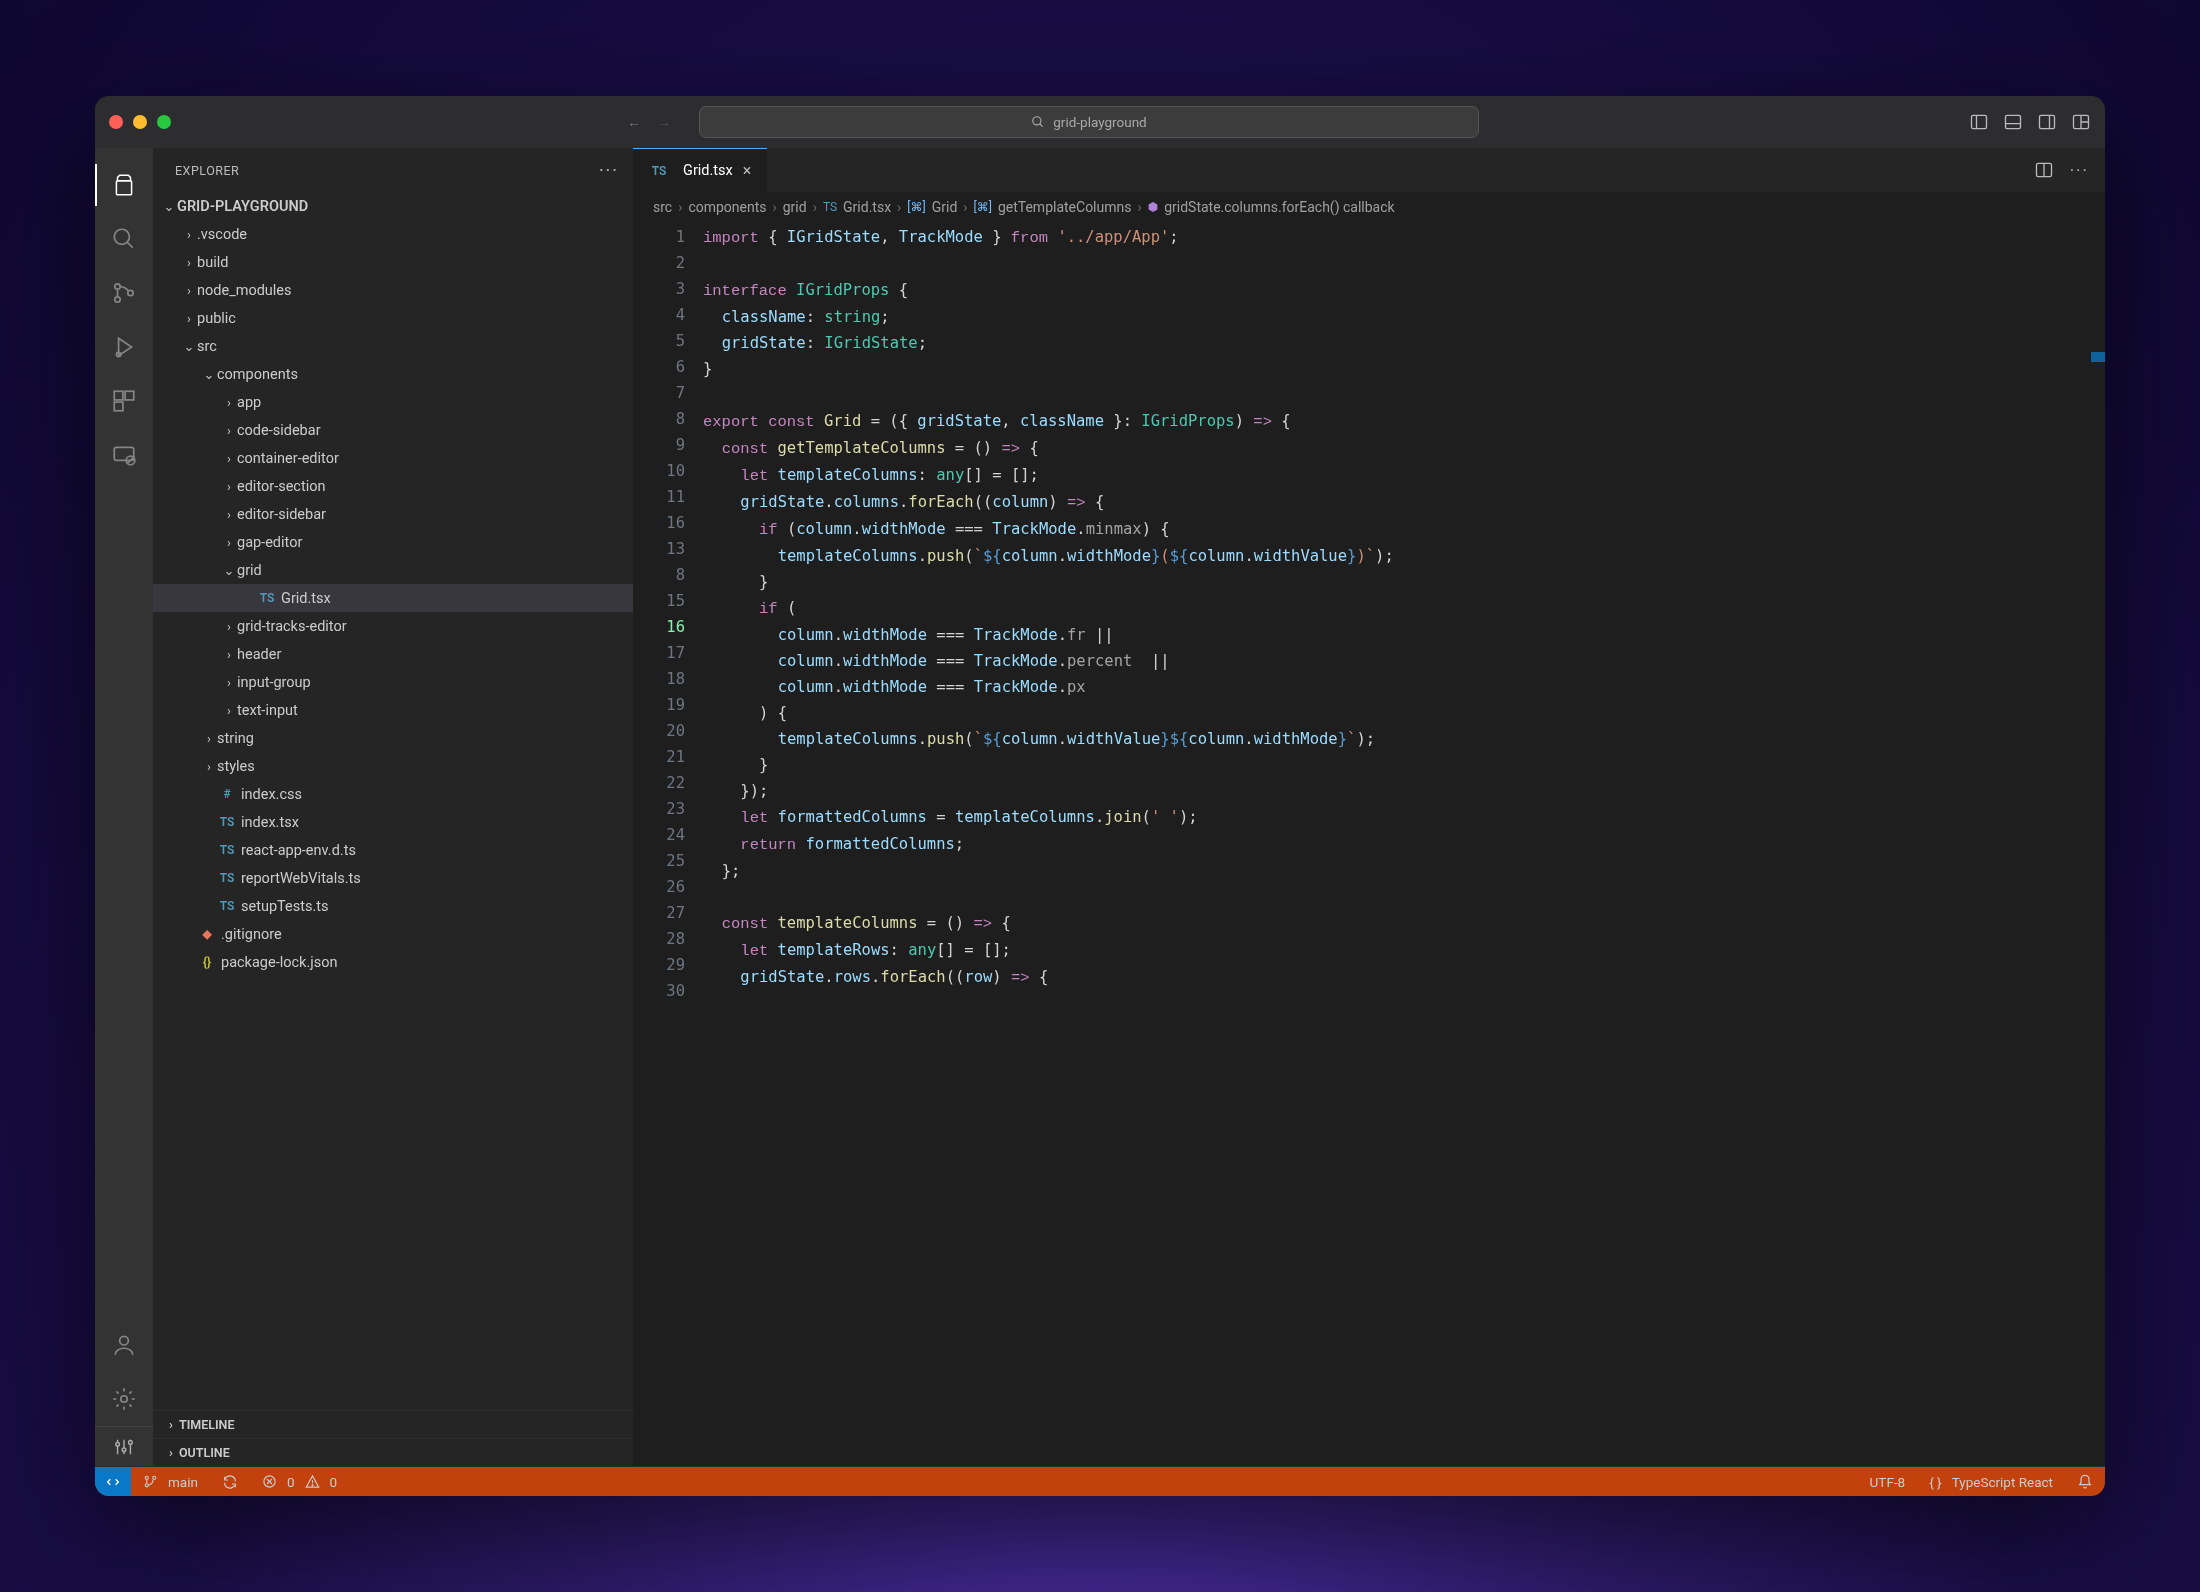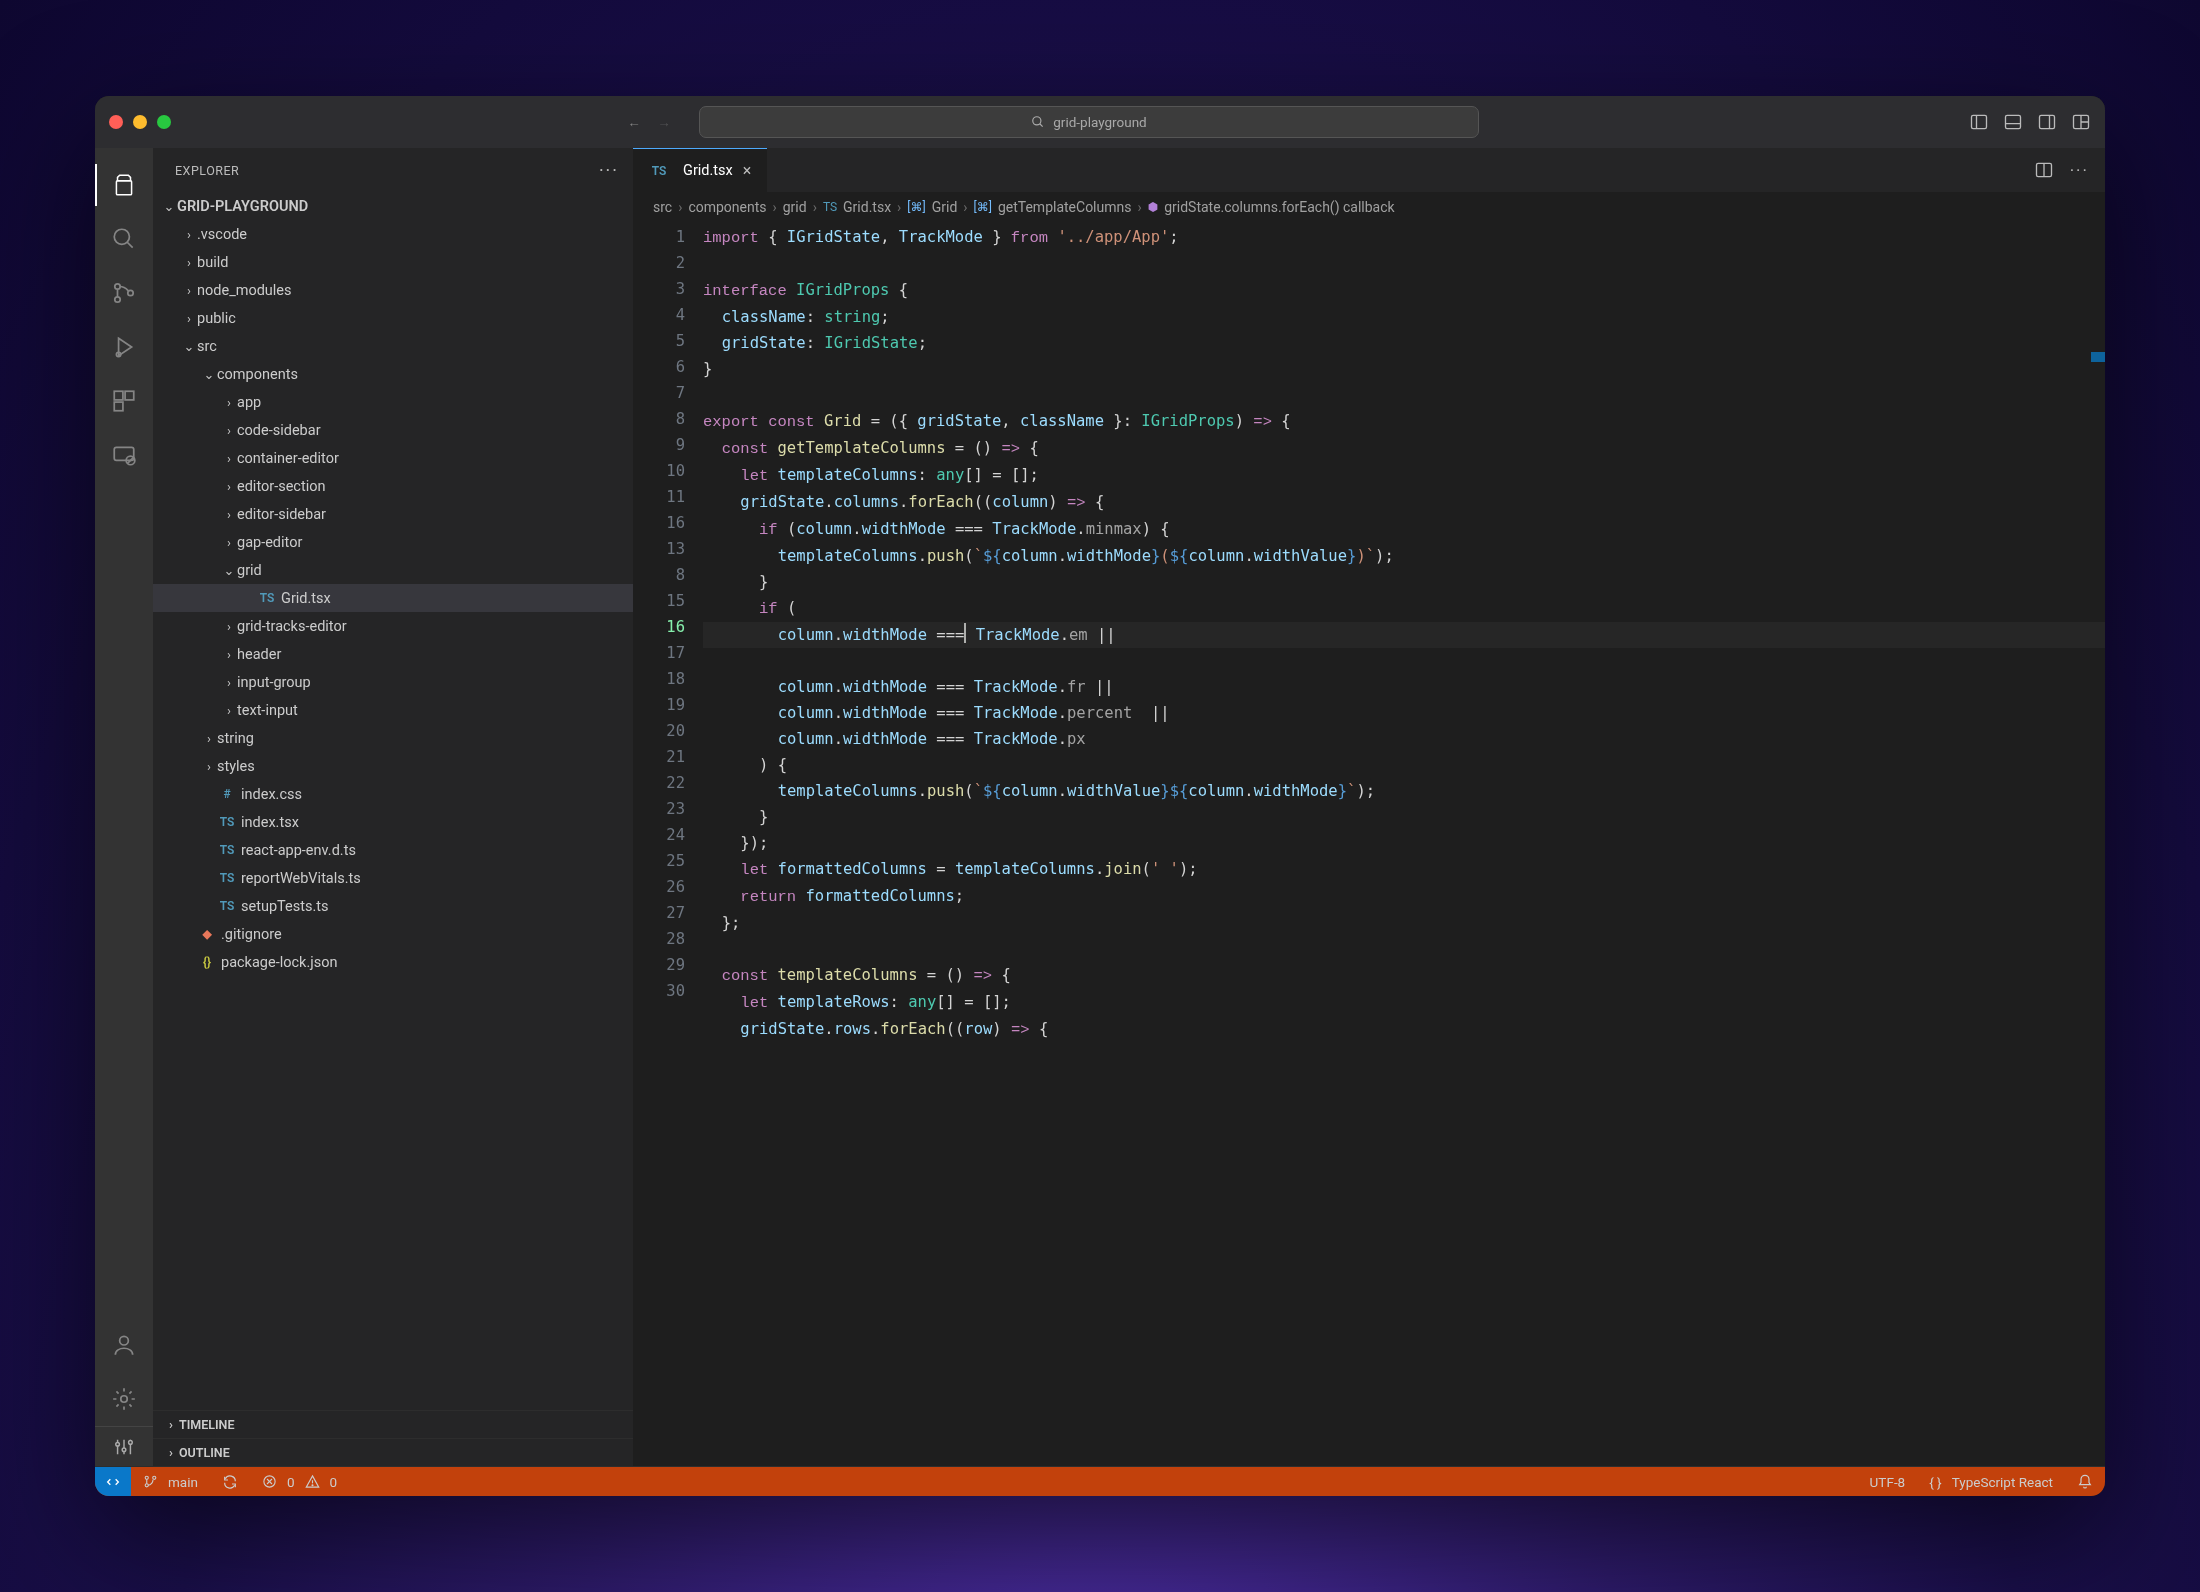--- a/index.html
+++ b/index.html
@@ -544,21 +544,20 @@
 <span><span class="tok-op">}</span></span>
 <span></span>
 <span><span class="tok-kw">export</span><span class="tok-op"> </span><span class="tok-kw">const</span><span class="tok-op"> </span><span class="tok-fn">Grid</span><span class="tok-op"> = ({ </span><span class="tok-var">gridState</span><span class="tok-op">, </span><span class="tok-var">className</span><span class="tok-op"> }: </span><span class="tok-cls">IGridProps</span><span class="tok-op">) </span><span class="tok-kw">=&gt;</span><span class="tok-op"> {</span></span>
 <span><span class="tok-op">  </span><span class="tok-kw">const</span><span class="tok-op"> </span><span class="tok-fn">getTemplateColumns</span><span class="tok-op"> = () </span><span class="tok-kw">=&gt;</span><span class="tok-op"> {</span></span>
 <span><span class="tok-op">    </span><span class="tok-kw">let</span><span class="tok-op"> </span><span class="tok-var">templateColumns</span><span class="tok-op">: </span><span class="tok-cls">any</span><span class="tok-op">[] = [];</span></span>
 <span><span class="tok-op">    </span><span class="tok-var">gridState</span><span class="tok-op">.</span><span class="tok-prop">columns</span><span class="tok-op">.</span><span class="tok-fn">forEach</span><span class="tok-op">((</span><span class="tok-var">column</span><span class="tok-op">) </span><span class="tok-kw">=&gt;</span><span class="tok-op"> {</span></span>
 <span><span class="tok-op">      </span><span class="tok-kw">if</span><span class="tok-op"> (</span><span class="tok-var">column</span><span class="tok-op">.</span><span class="tok-prop">widthMode</span><span class="tok-op"> === </span><span class="tok-var">TrackMode</span><span class="tok-op">.</span><span class="tok-enum">minmax</span><span class="tok-op">) {</span></span>
 <span><span class="tok-op">        </span><span class="tok-var">templateColumns</span><span class="tok-op">.</span><span class="tok-fn">push</span><span class="tok-op">(</span><span class="tok-str">`</span><span class="tok-esc">${</span><span class="tok-var">column</span><span class="tok-op">.</span><span class="tok-prop">widthMode</span><span class="tok-esc">}</span><span class="tok-str">(</span><span class="tok-esc">${</span><span class="tok-var">column</span><span class="tok-op">.</span><span class="tok-prop">widthValue</span><span class="tok-esc">}</span><span class="tok-str">)`</span><span class="tok-op">);</span></span>
 <span><span class="tok-op">      }</span></span>
 <span><span class="tok-op">      </span><span class="tok-kw">if</span><span class="tok-op"> (</span></span>
-<span class="hl-line"><span class="tok-op">        </span><span class="tok-var">column</span><span class="tok-op">.</span><span class="tok-prop">widthMode</span><span class="tok-op"> ===</span><span class="cursor"></span><span class="tok-op"> </span><span class="tok-var">TrackMode</span><span class="tok-op">.</span><span class="tok-enum">em</span><span class="tok-op"> ||</span></span>
 <span><span class="tok-op">        </span><span class="tok-var">column</span><span class="tok-op">.</span><span class="tok-prop">widthMode</span><span class="tok-op"> === </span><span class="tok-var">TrackMode</span><span class="tok-op">.</span><span class="tok-enum">fr</span><span class="tok-op"> ||</span></span>
 <span><span class="tok-op">        </span><span class="tok-var">column</span><span class="tok-op">.</span><span class="tok-prop">widthMode</span><span class="tok-op"> === </span><span class="tok-var">TrackMode</span><span class="tok-op">.</span><span class="tok-enum">percent</span><span class="tok-op">  ||</span></span>
 <span><span class="tok-op">        </span><span class="tok-var">column</span><span class="tok-op">.</span><span class="tok-prop">widthMode</span><span class="tok-op"> === </span><span class="tok-var">TrackMode</span><span class="tok-op">.</span><span class="tok-enum">px</span></span>
 <span><span class="tok-op">      ) {</span></span>
 <span><span class="tok-op">        </span><span class="tok-var">templateColumns</span><span class="tok-op">.</span><span class="tok-fn">push</span><span class="tok-op">(</span><span class="tok-str">`</span><span class="tok-esc">${</span><span class="tok-var">column</span><span class="tok-op">.</span><span class="tok-prop">widthValue</span><span class="tok-esc">}</span><span class="tok-esc">${</span><span class="tok-var">column</span><span class="tok-op">.</span><span class="tok-prop">widthMode</span><span class="tok-esc">}</span><span class="tok-str">`</span><span class="tok-op">);</span></span>
 <span><span class="tok-op">      }</span></span>
 <span><span class="tok-op">    });</span></span>
 <span><span class="tok-op">    </span><span class="tok-kw">let</span><span class="tok-op"> </span><span class="tok-var">formattedColumns</span><span class="tok-op"> = </span><span class="tok-var">templateColumns</span><span class="tok-op">.</span><span class="tok-fn">join</span><span class="tok-op">(</span><span class="tok-str">' '</span><span class="tok-op">);</span></span>
 <span><span class="tok-op">    </span><span class="tok-kw">return</span><span class="tok-op"> </span><span class="tok-var">formattedColumns</span><span class="tok-op">;</span></span>
 <span><span class="tok-op">  };</span></span>

